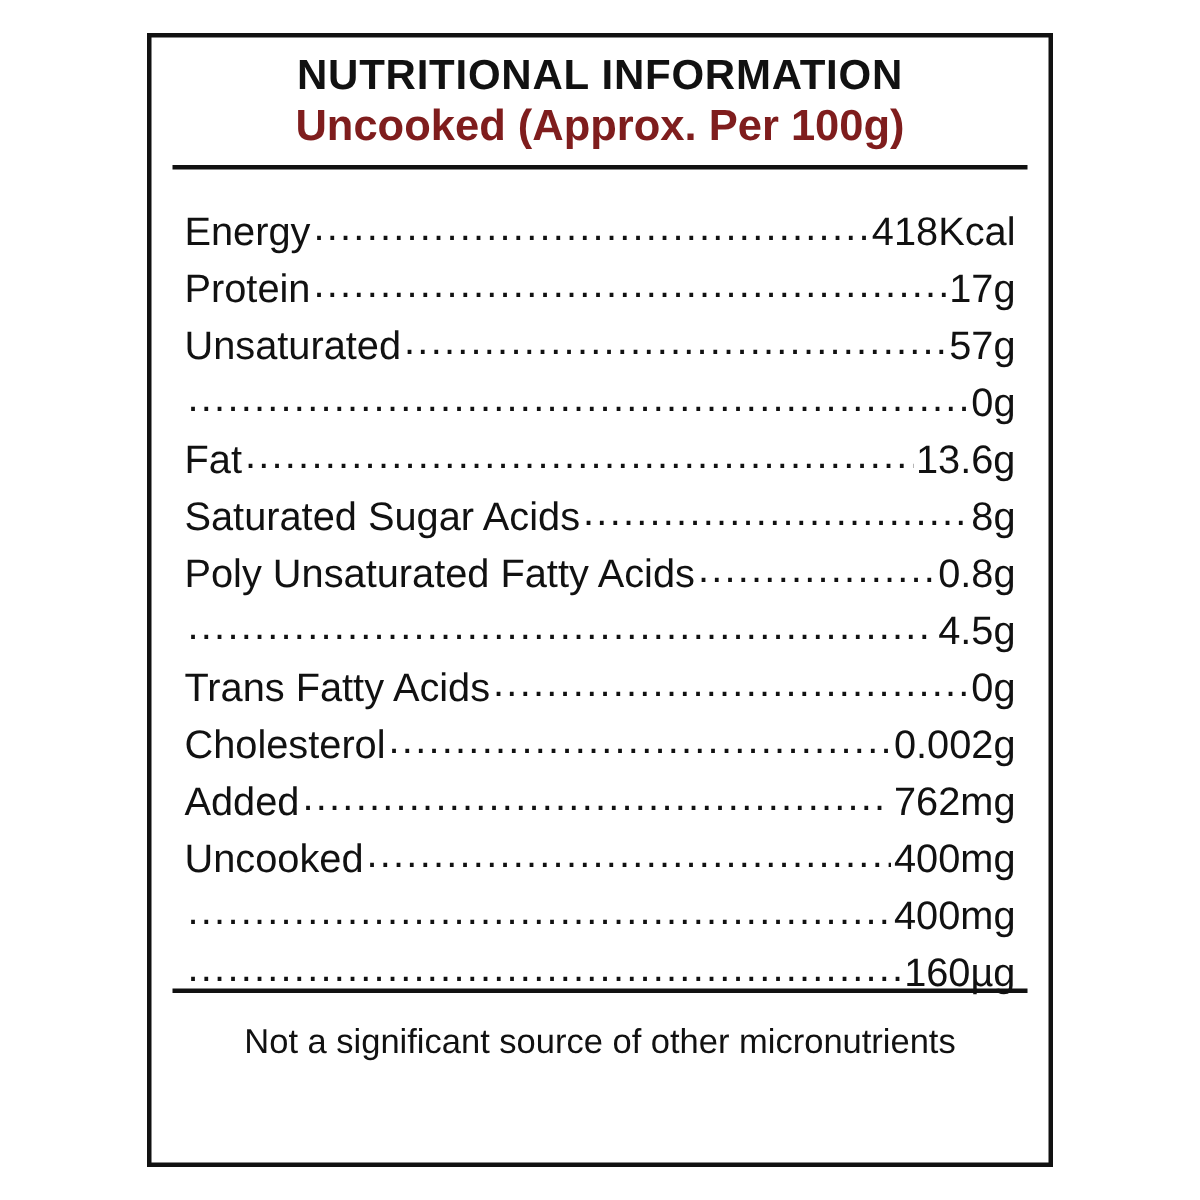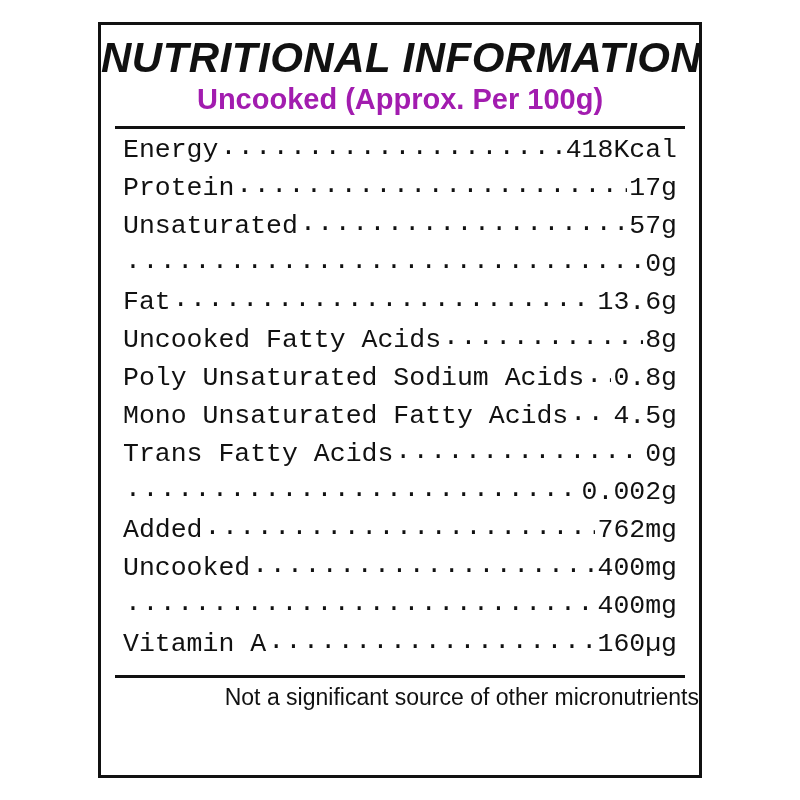--- a/index.html
+++ b/index.html
@@ -18,44 +18,42 @@
     height: 756px;
     border: 3px solid #111111;
     box-sizing: border-box;
     background: #ffffff;
   }
   .header {
     padding-top: 10px;
     text-align: center;
   }
   .header .title {
-    font-size: 42px;
+    font-size: 28px;
     font-weight: bold;
     letter-spacing: 0.5px;
     color: #111111;
     line-height: 1.1;
     white-space: nowrap;
-    font-style: italic;
   }
   .header .subtitle {
     font-size: 29px;
     font-weight: bold;
-    color: #a21caf;
+    color: #7f1d1d;
     line-height: 1.15;
     margin-top: 2px;
     white-space: nowrap;
   }
   .divider {
     height: 3px;
     background: #111111;
     margin: 9px 14px 0 14px;
   }
   .rows {
     padding: 8px 22px 0 22px;
-    font-family: Liberation Mono, monospace;
   }
   .row {
     display: flex;
     align-items: baseline;
     font-size: 26.5px;
     color: #111111;
     line-height: 1.0;
     height: 38px;
     white-space: nowrap;
   }
@@ -69,31 +67,32 @@
     margin: 0 2px;
     font-size: 26.5px;
     letter-spacing: 1.5px;
     color: #111111;
     position: relative;
     top: -3px;
   }
   .row .value {
     flex: 0 0 auto;
     text-align: center;
+    margin-top: 20px;
   }
   .footer-divider {
     height: 3px;
     background: #111111;
     margin: 6px 14px 0 14px;
   }
   .footer {
-    text-align: right;
+    text-align: center;
     font-size: 23px;
     color: #111111;
-    padding-top: 6px;
+    padding-top: 19px;
     white-space: nowrap;
   }
 </style>
 </head>
 <body>
 
 <div id="label-panel">
 
   <div class="header">
     <div class="title">NUTRITIONAL INFORMATION</div>
@@ -127,44 +126,44 @@
       <span class="value">0g</span>
     </div>
 
     <div class="row">
       <span class="name">Fat</span>
       <span class="leader">.......................................................................................................</span>
       <span class="value">13.6g</span>
     </div>
 
     <div class="row">
-      <span class="name">Uncooked  Fatty  Acids</span>
+      <span class="name">Saturated  Sugar  Acids</span>
       <span class="leader">.......................................................................................................</span>
       <span class="value">8g</span>
     </div>
 
     <div class="row">
-      <span class="name">Poly  Unsaturated  Sodium  Acids</span>
+      <span class="name">Poly  Unsaturated  Fatty  Acids</span>
       <span class="leader">.......................................................................................................</span>
       <span class="value">0.8g</span>
     </div>
 
     <div class="row">
-      <span class="name">Mono Unsaturated Fatty Acids</span>
       <span class="leader">.......................................................................................................</span>
       <span class="value">4.5g</span>
     </div>
 
     <div class="row">
       <span class="name">Trans Fatty  Acids</span>
       <span class="leader">.......................................................................................................</span>
       <span class="value">0g</span>
     </div>
 
     <div class="row">
+      <span class="name">Cholesterol</span>
       <span class="leader">.......................................................................................................</span>
       <span class="value">0.002g</span>
     </div>
 
     <div class="row">
       <span class="name">Added</span>
       <span class="leader">.......................................................................................................</span>
       <span class="value">762mg</span>
     </div>
 
@@ -173,21 +172,20 @@
       <span class="leader">.......................................................................................................</span>
       <span class="value">400mg</span>
     </div>
 
     <div class="row">
       <span class="leader">.......................................................................................................</span>
       <span class="value">400mg</span>
     </div>
 
     <div class="row">
-      <span class="name">Vitamin  A</span>
       <span class="leader">.......................................................................................................</span>
       <span class="value">160µg</span>
     </div>
 
   </div>
 
   <div class="footer-divider"></div>
 
   <div class="footer">Not a significant source of other micronutrients</div>
 

